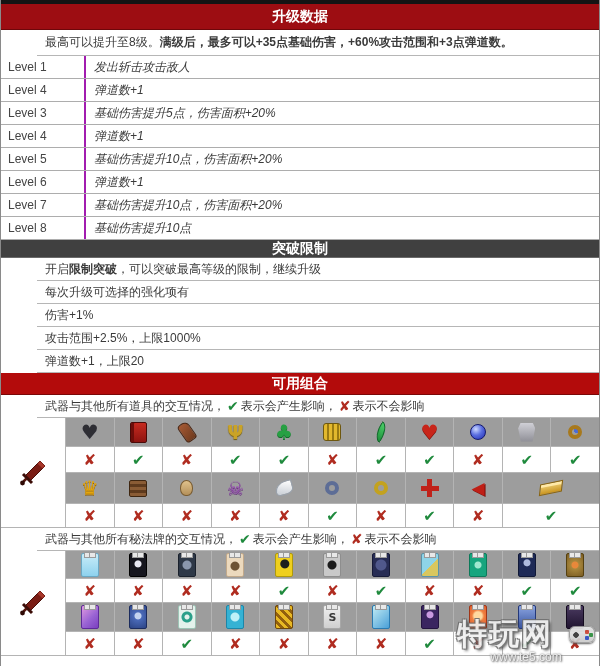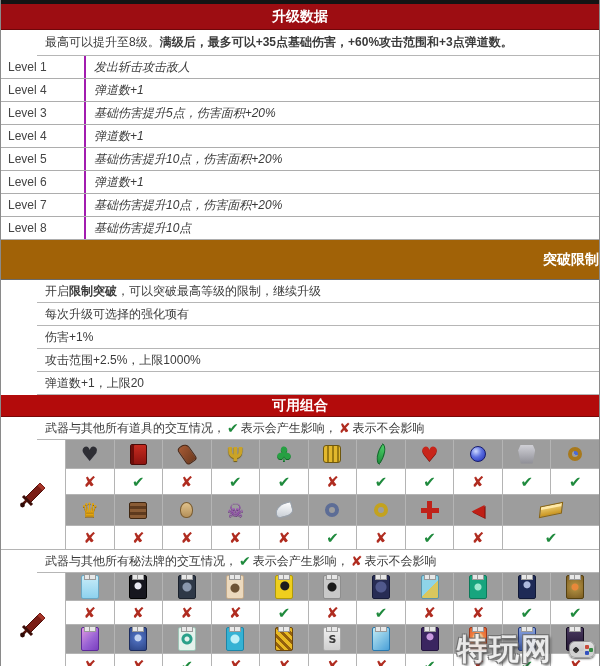--- a/index.html
+++ b/index.html
@@ -4,21 +4,21 @@
 <style>
   * { box-sizing: border-box; margin: 0; padding: 0; }
   body { font-family: "Liberation Sans", "DejaVu Sans", sans-serif; background: #fff; }
   #page { position: relative; width: 600px; height: 666px; overflow: hidden;
           border-left: 1px solid #8a8a8a; border-right: 1px solid #8a8a8a; font-size: 12px; color: #3a3a3a; }
 
   .topbar { height: 4px; background: #141414; }
   .sec-header { height: 26px; display: flex; align-items: center; justify-content: center;
                 color: #fff; font-weight: bold; font-size: 14px; }
   .hdr-red1 { background: #9d0d12; border-bottom: 1px solid #6e070a; }
-  .hdr-gray { height: 40px; background: #a16207; border-bottom: 1px solid #6a6a6a; justify-content: flex-end; }
+  .hdr-gray { height: 18px; background: #404040; border-bottom: 1px solid #6a6a6a; }
   .hdr-red2 { height: 22px; background: #b30b0b; border-bottom: 1px solid #7a0707; }
 
   .text-row { height: 23px; display: flex; align-items: center; padding-left: 8px;
               background: #fff; border-bottom: 1px solid #b6b6b6; white-space: nowrap; margin-left: 36px; }
   .summary-row { height: 26px; }
   .b { font-weight: bold; }
 
   
   .lvl-row { display: grid; grid-template-columns: 85px 1fr; height: 23px;
              border-bottom: 1px solid #adadad; background: #fff; }
@@ -432,15 +432,16 @@
       <div class="cell mark-cell">
         <span class="mk x">✘</span>
       </div>
     </div>
 
   <div class="watermark">
     <div class="wm-title">
       <span>特玩网</span>
       <span class="gamepad"></span>
     </div>
+    <div class="wm-url">www.te5.com</div>
   </div>
 
 </div>
 
 </body></html>

